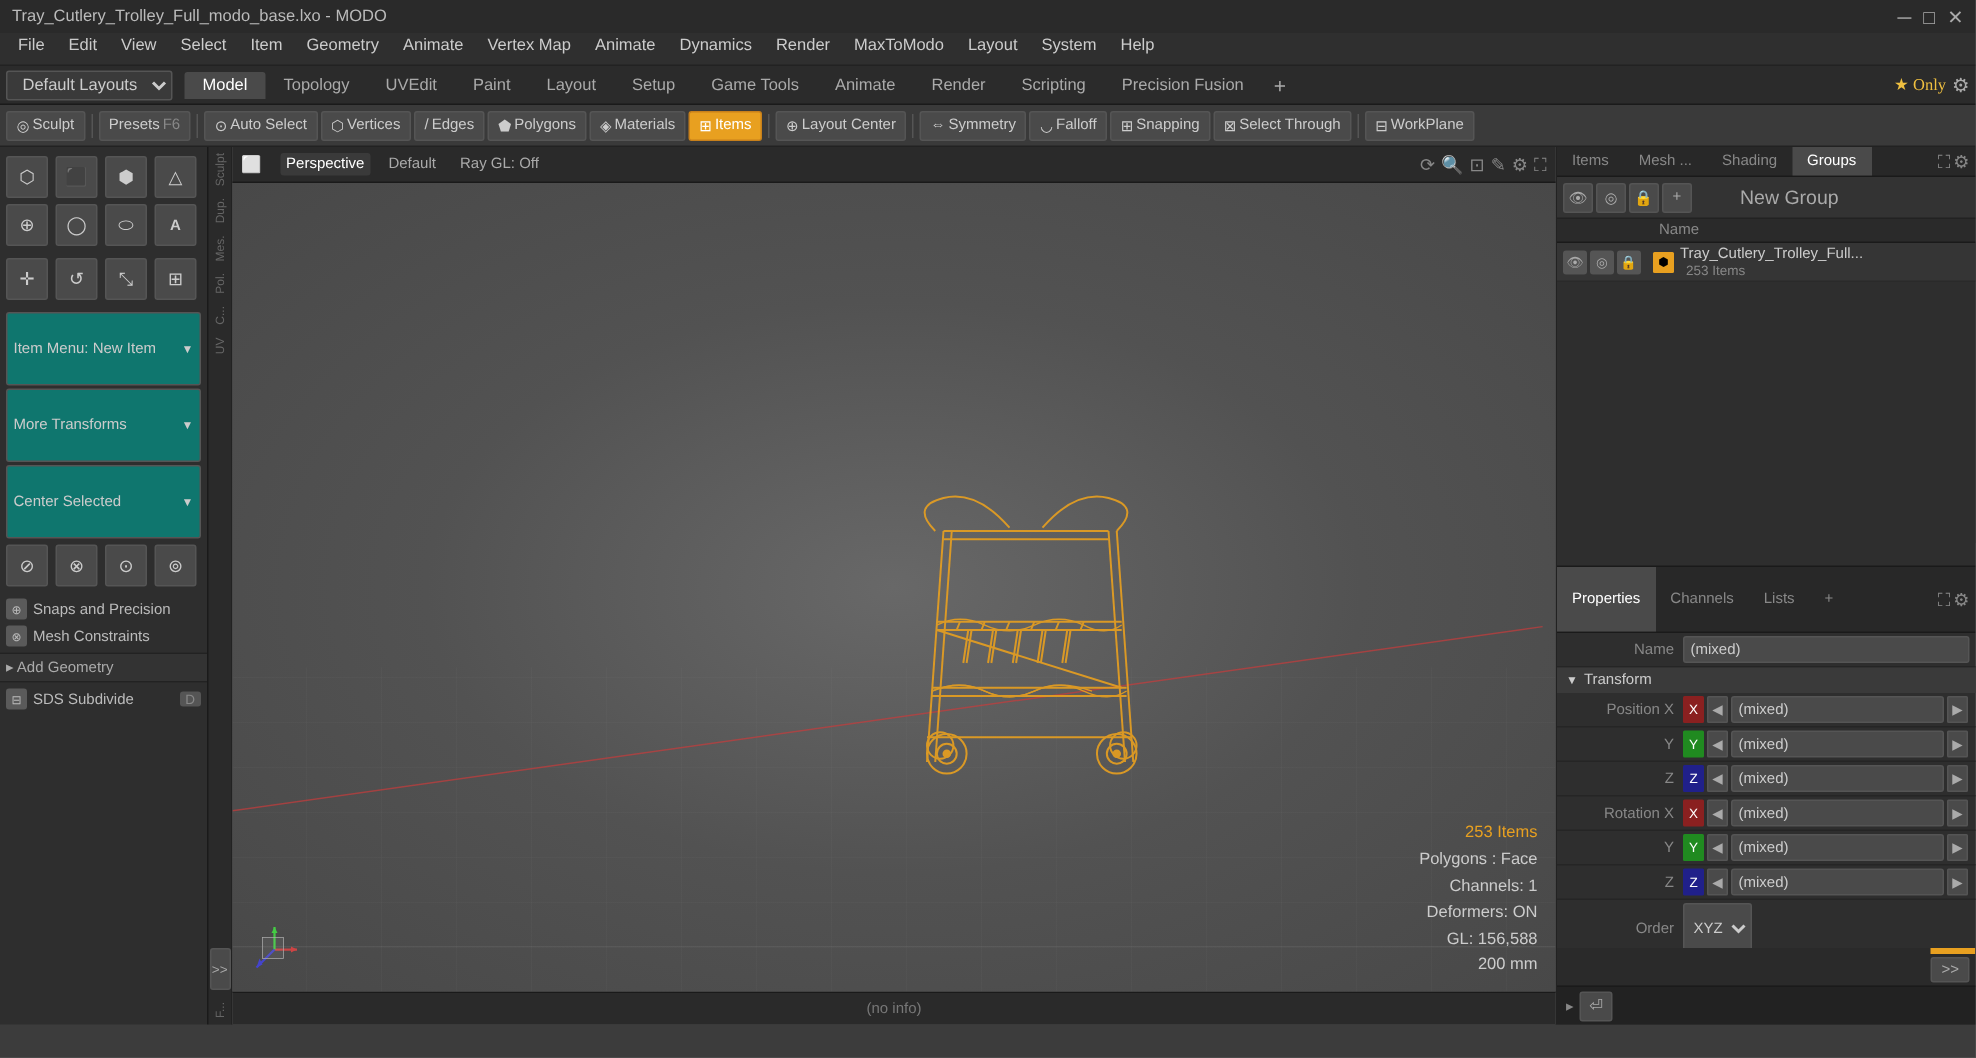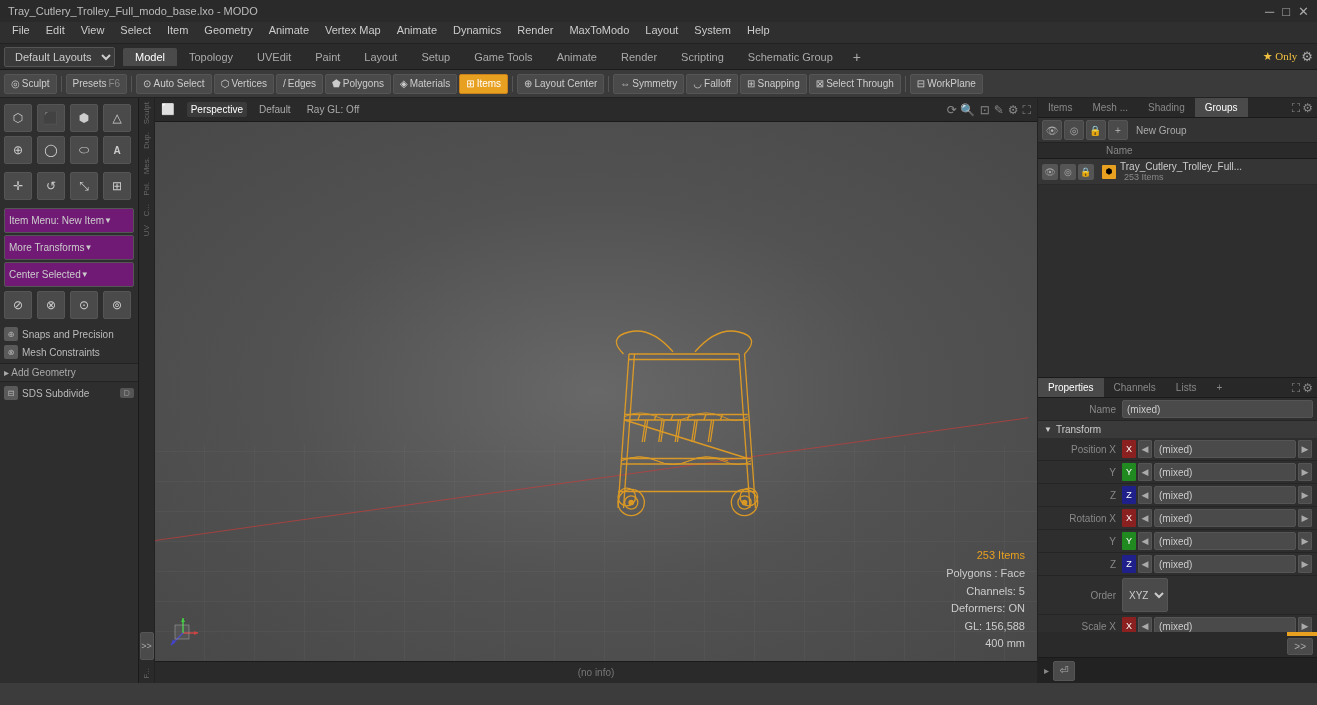--- a/index.html
+++ b/index.html
@@ -36,21 +36,21 @@
 
     
     #left-panel { width: 155px; background: #2e2e2e; border-right: 1px solid #222; display: flex; flex-direction: column; overflow: hidden; }
 
     .tool-section { padding: 2px 4px; }
     .tool-grid { display: grid; grid-template-columns: repeat(4, 1fr); gap: 2px; margin-bottom: 4px; }
     .tool-item { width: 28px; height: 28px; background: #4a4a4a; border: 1px solid #555; border-radius: 2px; display: flex; align-items: center; justify-content: center; cursor: pointer; color: #ccc; font-size: 12px; }
 
     .section-title { font-size: 10px; color: #aaa; padding: 3px 4px; background: #333; border-top: 1px solid #222; border-bottom: 1px solid #222; margin: 2px 0; cursor: pointer; display: flex; align-items: center; justify-content: space-between; }
 
-    .menu-row { display: flex; align-items: center; background: #701a75; border: 1px solid #555; border-radius: 2px; padding: 6px 4px; margin: 2px 4px; cursor: pointer; font-size: 10px; color: #ccc; justify-content: flex-start; }
+    .menu-row { display: flex; align-items: center; background: #0f766e; border: 1px solid #555; border-radius: 2px; padding: 18px 4px; margin: 2px 4px; cursor: pointer; font-size: 10px; color: #ccc; justify-content: space-between; }
     .menu-row .arrow { font-size: 8px; }
 
     .snap-item { display: flex; align-items: center; gap: 4px; padding: 2px 4px; font-size: 10px; color: #bbb; cursor: pointer; }
     .snap-icon { width: 14px; height: 14px; background: #5a5a5a; border-radius: 2px; display: flex; align-items: center; justify-content: center; font-size: 8px; }
 
     .sds-row { display: flex; align-items: center; justify-content: space-between; padding: 2px 4px; font-size: 10px; color: #bbb; cursor: pointer; }
     .sds-row .sds-key { background: #555; padding: 0 4px; border-radius: 2px; font-size: 9px; color: #888; }
 
     
     #viewport-container { flex: 1; background: #5a5a5a; position: relative; display: flex; flex-direction: column; }
@@ -94,38 +94,38 @@
     
     #rp-top { flex: 0 0 280px; border-bottom: 1px solid #222; display: flex; flex-direction: column; }
     #rp-top-tabs { display: flex; background: #282828; align-items: center; border-bottom: 1px solid #1a1a1a; }
     #rp-top-tabs .rp-tab { padding: 4px 10px; font-size: 10px; color: #888; cursor: pointer; }
     #rp-top-tabs .rp-tab.active { color: #fff; background: #4a4a4a; }
     #rp-top-tabs .rp-icons { margin-left: auto; display: flex; gap: 2px; padding: 2px 4px; align-items: center; color: #888; font-size: 12px; }
     #rp-top-tabs .expand-icon { font-size: 12px; cursor: pointer; }
 
     .rp-toolbar { background: #333; display: flex; align-items: center; padding: 2px 4px; gap: 2px; border-bottom: 1px solid #222; }
     .rp-toolbar-btn { width: 20px; height: 20px; background: #4a4a4a; border: 1px solid #555; border-radius: 2px; display: flex; align-items: center; justify-content: center; cursor: pointer; color: #aaa; font-size: 10px; }
-    .rp-new-group { color: #aaa; font-size: 10px; padding: 4px 6px; }
+    .rp-new-group { color: #aaa; font-size: 13px; padding: 4px 6px; margin-left: 24px; }
 
     .col-headers { display: flex; align-items: center; padding: 2px 4px; background: #2a2a2a; border-bottom: 1px solid #1a1a1a; font-size: 10px; color: #888; }
     .col-vis { width: 20px; }
     .col-render { width: 20px; }
     .col-lock { width: 20px; }
     .col-name { flex: 1; padding-left: 4px; }
 
     .item-row { display: flex; align-items: center; padding: 2px 4px; background: #353535; border-bottom: 1px solid #2a2a2a; cursor: pointer; }
     .item-row .item-icon { width: 14px; height: 14px; background: #e8a020; border-radius: 1px; display: flex; align-items: center; justify-content: center; font-size: 8px; color: #000; margin-right: 4px; }
     .item-row .item-name { flex: 1; font-size: 10px; color: #ccc; white-space: nowrap; overflow: hidden; text-overflow: ellipsis; }
     .item-row .item-count { font-size: 9px; color: #888; margin-left: 4px; }
     .item-eye { width: 16px; height: 16px; background: #555; border-radius: 2px; display: flex; align-items: center; justify-content: center; font-size: 9px; color: #aaa; cursor: pointer; }
 
     
     #rp-bottom { flex: 1; display: flex; flex-direction: column; overflow: hidden; }
     #rp-bottom-tabs { display: flex; background: #282828; align-items: center; border-bottom: 1px solid #1a1a1a; }
-    #rp-bottom-tabs .rpb-tab { padding: 4px 10px; font-size: 10px; color: #888; cursor: pointer; }
+    #rp-bottom-tabs .rpb-tab { padding: 16px 10px; font-size: 10px; color: #888; cursor: pointer; }
     #rp-bottom-tabs .rpb-tab.active { color: #fff; background: #4a4a4a; }
     #rp-bottom-tabs .rpb-icons { margin-left: auto; display: flex; gap: 2px; padding: 2px 4px; color: #888; font-size: 12px; }
 
     .prop-row { display: flex; align-items: center; padding: 2px 4px; border-bottom: 1px solid #252525; }
     .prop-label { width: 80px; font-size: 10px; color: #888; text-align: right; padding-right: 6px; flex-shrink: 0; }
     .prop-input { background: #4a4a4a; border: 1px solid #555; color: #ccc; font-size: 10px; padding: 1px 4px; border-radius: 2px; width: 100%; height: 18px; }
     .prop-input-group { display: flex; align-items: center; gap: 2px; }
     .prop-axis { width: 14px; height: 18px; background: #8a2020; display: flex; align-items: center; justify-content: center; font-size: 9px; color: #fff; border-radius: 1px; flex-shrink: 0; }
     .prop-axis.y { background: #208a20; }
     .prop-axis.z { background: #20208a; }
@@ -189,21 +189,21 @@
   <span class="tab active">Model</span>
   <span class="tab">Topology</span>
   <span class="tab">UVEdit</span>
   <span class="tab">Paint</span>
   <span class="tab">Layout</span>
   <span class="tab">Setup</span>
   <span class="tab">Game Tools</span>
   <span class="tab">Animate</span>
   <span class="tab">Render</span>
   <span class="tab">Scripting</span>
-  <span class="tab">Schematic Group</span>
+  <span class="tab">Precision Fusion</span>
   <span class="add-tab">+</span>
   <div class="right-controls">
     <span class="star-label">★  Only</span>
     <span class="gear-icon">⚙</span>
   </div>
 </div>
 
 <div id="toolbar">
   <button class="tool-btn">
     <span>◎</span>
@@ -451,24 +451,24 @@
           <polygon points="35,20 31,18 31,22" fill="#cc4444"></polygon>
           <polygon points="20,5 18,9 22,9" fill="#44cc44"></polygon>
           <polygon points="8,32 12,30 10,26" fill="#4444cc"></polygon>
           <rect x="12" y="12" width="14" height="14" stroke="#aaa" stroke-width="0.5" fill="rgba(180,180,180,0.1)"></rect>
         </svg>
       </div>
 
       <div id="viewport-stats">
         <div style="color:#e8a020;">253 Items</div>
         <div style="color:#ccc;">Polygons : Face</div>
-        <div style="color:#ccc;">Channels: 5</div>
+        <div style="color:#ccc;">Channels: 1</div>
         <div style="color:#ccc;">Deformers: ON</div>
         <div style="color:#ccc;">GL: 156,588</div>
-        <div style="color:#ccc;">400 mm</div>
+        <div style="color:#ccc;">200 mm</div>
       </div>
     </div>
 
     <div id="status-bar">
       <span class="status-info">(no info)</span>
     </div>
   </div>
 
   <div id="right-panel">
 

